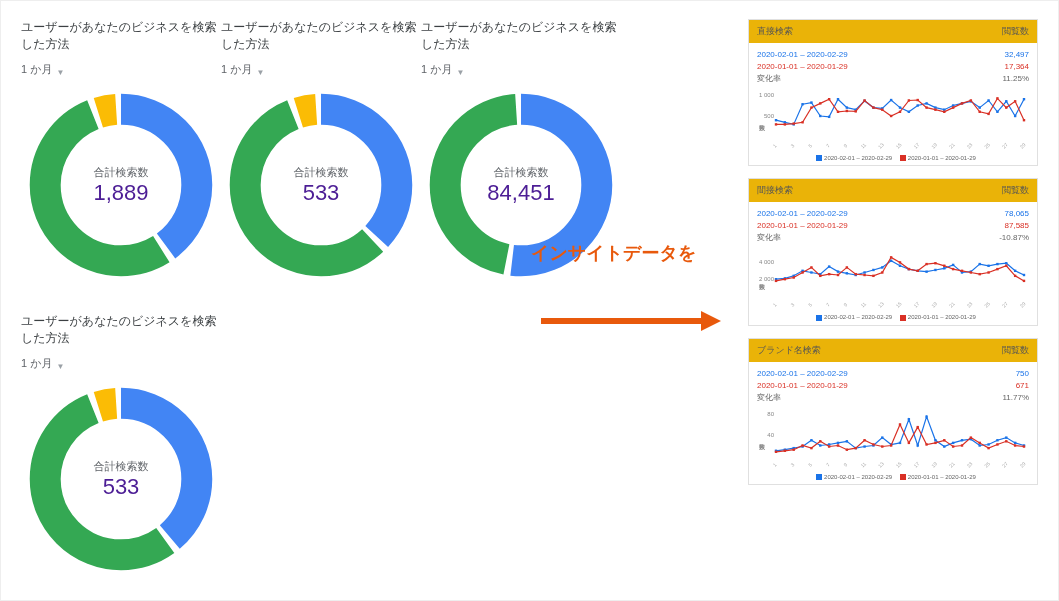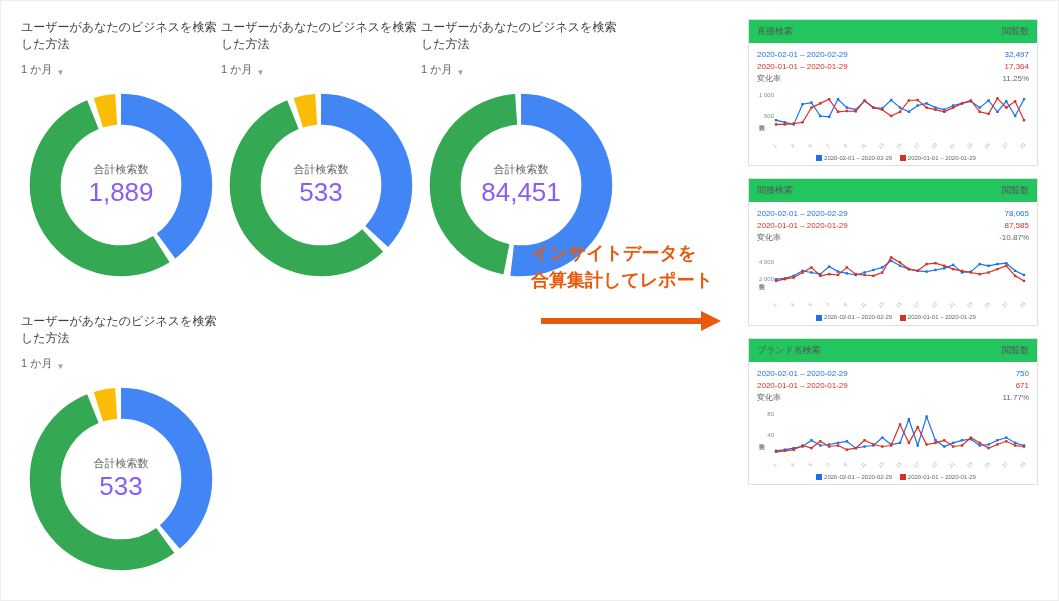--- a/index.html
+++ b/index.html
@@ -44,21 +44,21 @@
     margin: 0 auto;
   }
   .donut-wrap svg { width: 100%; height: 100%; transform: rotate(-90deg); }
   .donut-center {
     position: absolute;
     top: 50%; left: 50%;
     transform: translate(-50%, -50%);
     text-align: center;
   }
   .donut-center .lbl { font-size: 11px; color: #5f6368; }
-  .donut-center .val { font-size: 26px; color: #8b5cf6; }
+  .donut-center .val { font-size: 22px; color: #4c1d95; }
 
   .callout {
     position: absolute;
     left: 530px;
     top: 239px;
     width: 210px;
     color: #e8590c;
     font-size: 18px;
     font-weight: 600;
     line-height: 1.5;
@@ -99,21 +99,21 @@
   .panel {
     border: 1px solid #e0e0e0;
     background: #fff;
     font-size: 8px;
   }
   .panel .phead {
     display: flex;
     justify-content: space-between;
     align-items: center;
     padding: 5px 8px;
-    background: #22c55e;
+    background: #eab308;
     color: #555;
     font-size: 9px;
   }
   .panel .meta {
     padding: 6px 8px 4px;
     line-height: 1.5;
   }
   .panel .meta .row { display: flex; justify-content: space-between; }
   .panel .meta .blue { color: #1a73e8; }
   .panel .meta .red { color: #d93025; }
@@ -223,21 +223,20 @@
       <div class="donut-center">
         <div class="lbl">合計検索数</div>
         <div class="val">533</div>
       </div>
     </div>
   </div>
 </div>
 
 <div class="callout">
   <div>インサイトデータを</div>
-  <div>合算集計してレポート</div>
 </div>
 <div class="arrow">
   <div class="shaft"></div>
     <div class="head"></div>
 </div>
 
 <div class="right">
 
   <div class="panel">
     <div class="phead">

